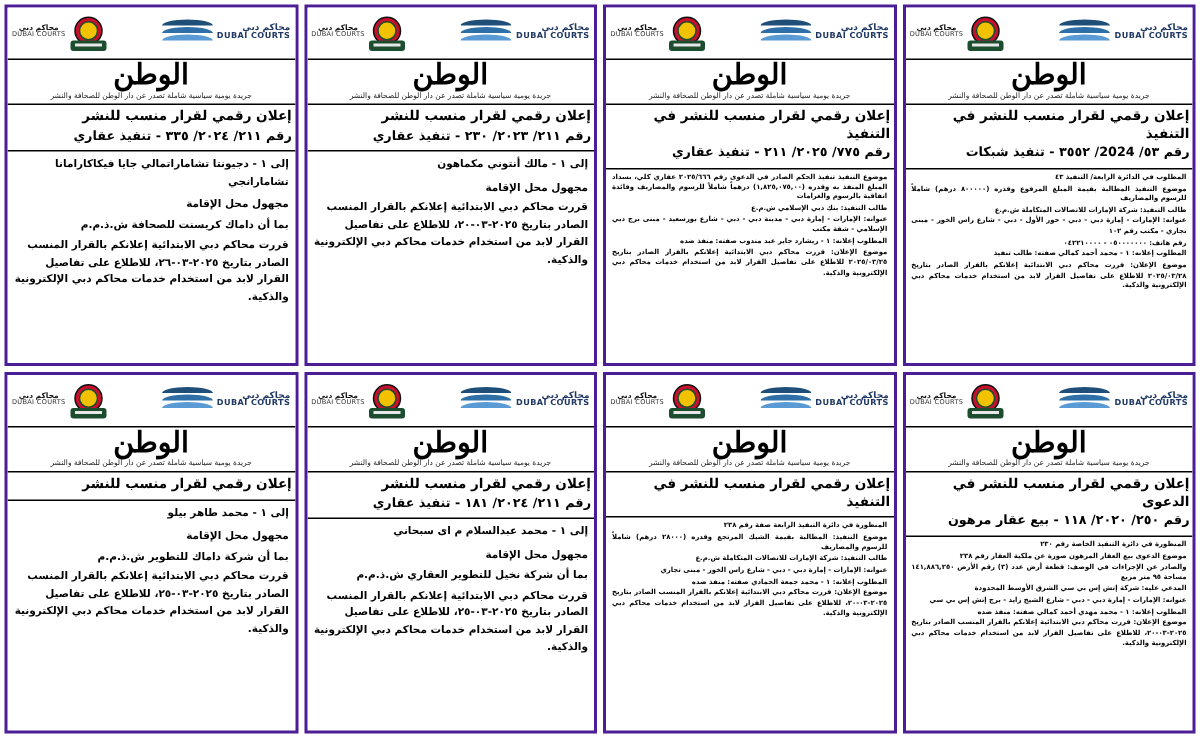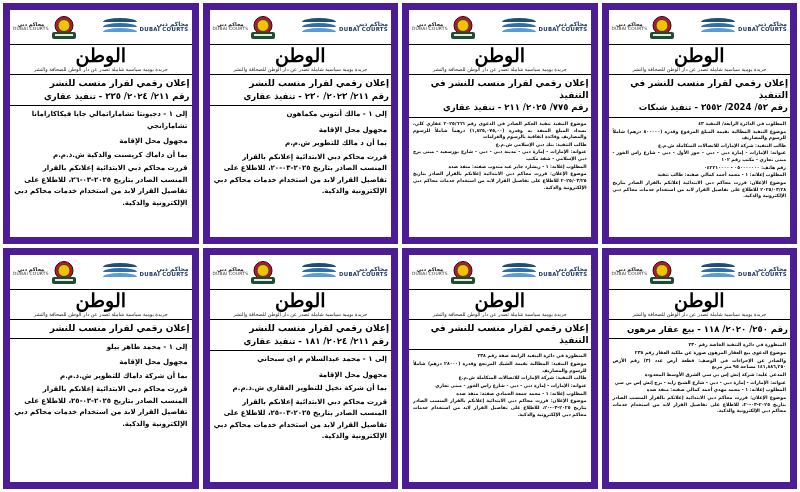--- a/index.html
+++ b/index.html
@@ -18,21 +18,21 @@
     height: 492px;
     box-sizing: border-box;
     padding: 3px;
     display: grid;
     grid-template-columns: repeat(4, 1fr);
     grid-template-rows: repeat(2, 1fr);
     gap: 4px;
     background: #ffffff;
   }
   .notice {
-    border: 7px solid #4c1d95;
+    border: 2px solid #4c1d95;
     box-sizing: border-box;
     background: #fff;
     display: flex;
     flex-direction: column;
     overflow: hidden;
     padding: 0;
   }
   
   .hdr {
     display: flex;
@@ -336,21 +336,20 @@
       <div class="paper-name">الوطن</div>
       <div class="paper-sub">جريدة يومية سياسية شاملة تصدر عن دار الوطن للصحافة والنشر</div>
     </div>
     <div class="title-block">
       <div class="t1">إعلان رقمي لقرار منسب للنشر</div>
       <div class="t2">رقم ٢١١/ ٢٠٢٣/ ٢٣٠ - تنفيذ عقاري</div>
     </div>
     <div class="body normal">
         <p class="lead">إلى ١ - مالك أنتوني مكماهون</p>
         <p>مجهول محل الإقامة</p>
-        <p>بما أن د مالك للتطوير ش.م.م</p>
         <p>قررت محاكم دبي الابتدائية إعلانكم بالقرار المنسب الصادر بتاريخ ٢٠٢٥-٠٣-٢٠، للاطلاع على تفاصيل القرار لابد من استخدام خدمات محاكم دبي الإلكترونية والذكية.</p>
       </div>
   </div>
 
   <div class="notice">
     <div class="hdr">
       <div class="logo-left">
         <div class="crest">
           <div class="c-circle"></div>
           <div class="c-inner"></div>
@@ -377,21 +376,21 @@
       <div class="paper-name">الوطن</div>
       <div class="paper-sub">جريدة يومية سياسية شاملة تصدر عن دار الوطن للصحافة والنشر</div>
     </div>
     <div class="title-block">
       <div class="t1">إعلان رقمي لقرار منسب للنشر</div>
       <div class="t2">رقم ٢١١/ ٢٠٢٤/ ٣٣٥ - تنفيذ عقاري</div>
     </div>
     <div class="body normal">
         <p class="lead">إلى ١ - دجيونتا تشاماراتمالي جايا فيكاكارامانا تشامارانجي</p>
         <p>مجهول محل الإقامة</p>
-        <p>بما أن داماك كريسنت والذكية ش.ذ.م.م</p>
+        <p>بما أن داماك كريسنت للصحافة ش.ذ.م.م</p>
         <p>قررت محاكم دبي الابتدائية إعلانكم بالقرار المنسب الصادر بتاريخ ٢٠٢٥-٠٣-٢٦، للاطلاع على تفاصيل القرار لابد من استخدام خدمات محاكم دبي الإلكترونية والذكية.</p>
       </div>
   </div>
 
   <div class="notice">
     <div class="hdr">
       <div class="logo-left">
         <div class="crest">
           <div class="c-circle"></div>
           <div class="c-inner"></div>
@@ -412,20 +411,21 @@
           <div class="sw s2"></div>
           <div class="sw s3"></div>
         </div>
       </div>
     </div>
     <div class="masthead">
       <div class="paper-name">الوطن</div>
       <div class="paper-sub">جريدة يومية سياسية شاملة تصدر عن دار الوطن للصحافة والنشر</div>
     </div>
     <div class="title-block">
+      <div class="t1">إعلان رقمي لقرار منسب للنشر في الدعوى</div>
       <div class="t2">رقم ٢٥٠/ ٢٠٢٠/ ١١٨ - بيع عقار مرهون</div>
     </div>
     <div class="body dense">
         <p>المنظورة في دائرة التنفيذ الخاصة رقم ٢٣٠</p>
         <p>موضوع الدعوى بيع العقار المرهون صورة عن ملكية العقار رقم ٢٣٨</p>
         <p>والصادر عن الإجراءات في الوصف: قطعة أرض عدد (٣) رقم الأرض ١٤١,٨٨٦,٢٥٠ مساحة ٩٥ متر مربع</p>
         <p>المدعي عليه: شركة إتش إس بي سي الشرق الأوسط المحدودة</p>
         <p>عنوانه: الإمارات - إمارة دبي - دبي - شارع الشيخ زايد - برج إتش إس بي سي</p>
         <p>المطلوب إعلانه: ١ - محمد مهدي أحمد كمالي صفته: منفذ ضده</p>
         <p>موضوع الإعلان: قررت محاكم دبي الابتدائية إعلانكم بالقرار المنسب الصادر بتاريخ ٢٠٢٥-٠٣-٢٠، للاطلاع على تفاصيل القرار لابد من استخدام خدمات محاكم دبي الإلكترونية والذكية.</p>

